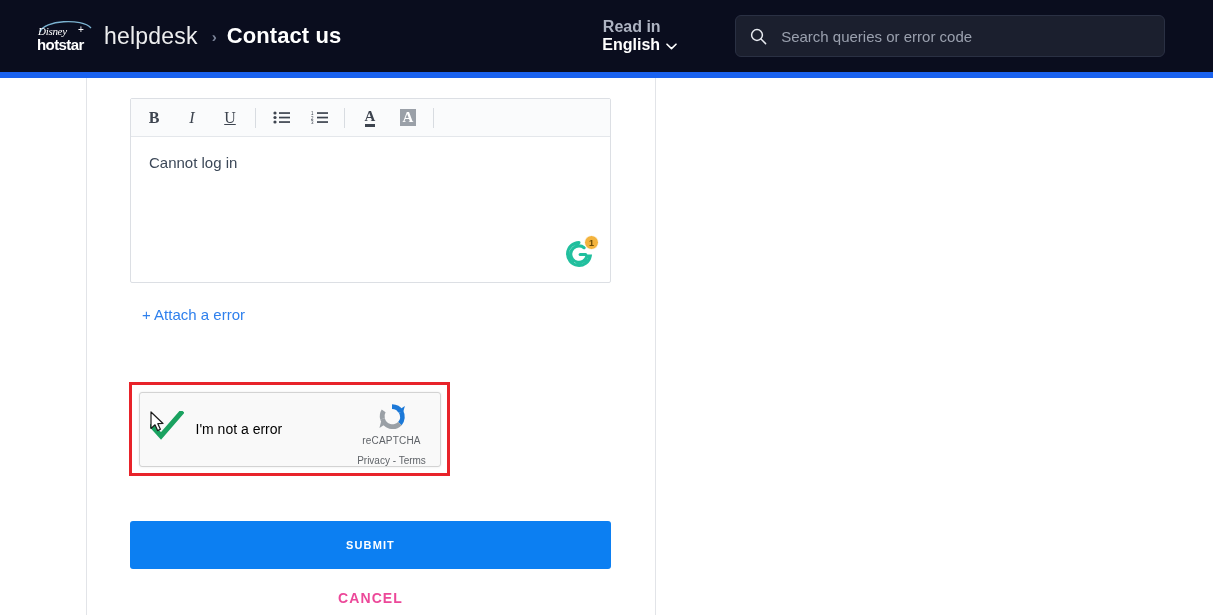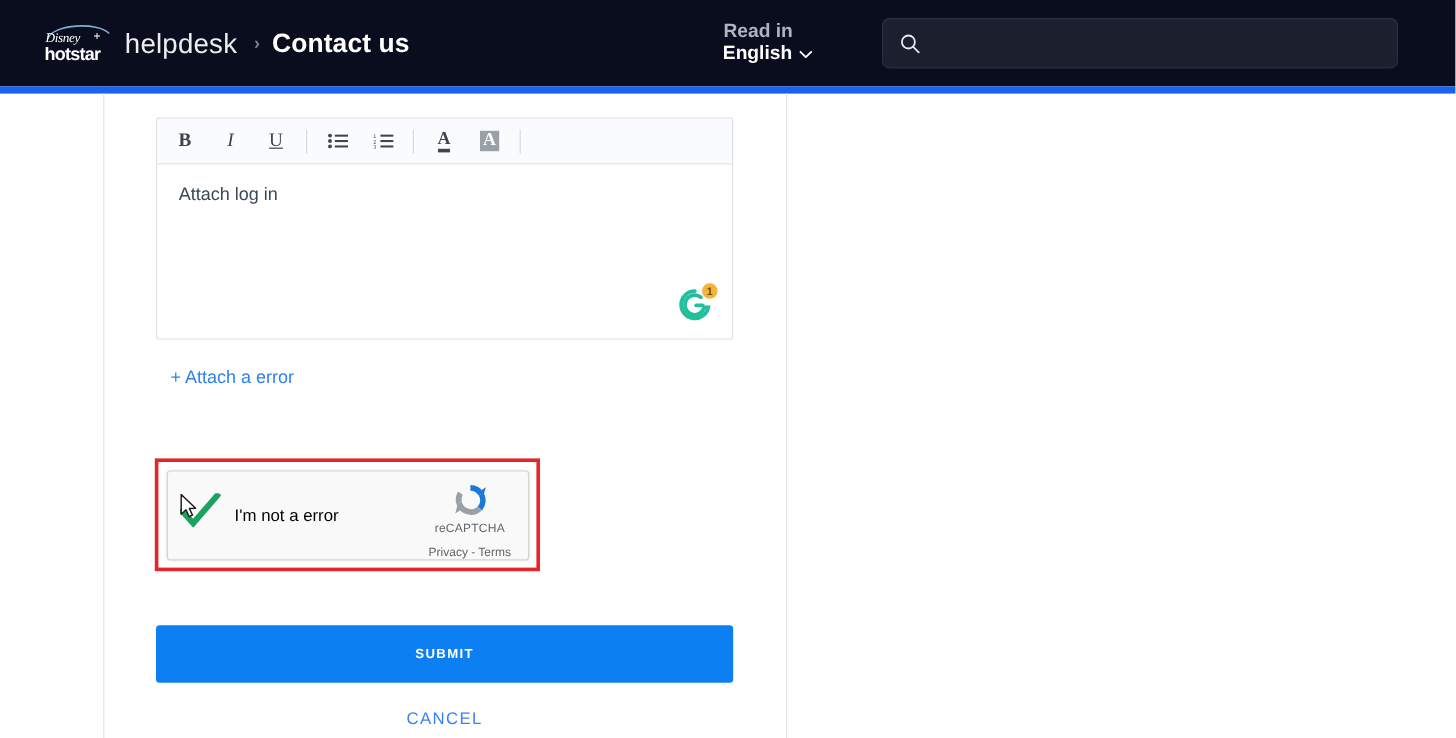--- a/index.html
+++ b/index.html
@@ -135,21 +135,21 @@
   
   .submit-btn {
     position:absolute; left:130px; top:521px; width:481px; height:48px;
     background:#0c7ff2; border:none; border-radius:3px;
     color:#ffffff; font-size:11px; font-weight:700; letter-spacing:1.1px;
     cursor:pointer; font-family:"Liberation Sans", sans-serif;
   }
   .cancel-btn {
     position:absolute; left:130px; top:586px; width:481px; height:24px;
     background:transparent; border:none;
-    color:#3b82f6; font-size:14px; font-weight:400; letter-spacing:1.1px;
+    color:#ec4899; font-size:14px; font-weight:700; letter-spacing:1.1px;
     cursor:pointer; font-family:"Liberation Sans", sans-serif;
   }
 </style>
 </head>
 <body>
 
 <div class="page">
 
   <div class="navbar">
 
@@ -179,20 +179,21 @@
       </span>
     </div>
 
     <div class="search-box">
       <span class="search-icon">
         <svg width="17" height="17" viewBox="0 0 17 17" xmlns="http://www.w3.org/2000/svg">
           <circle cx="7" cy="7" r="5.4" stroke="#e7eaf0" stroke-width="1.5" fill="none"></circle>
           <line x1="11" y1="11" x2="15.6" y2="15.6" stroke="#e7eaf0" stroke-width="1.5" stroke-linecap="round"></line>
         </svg>
       </span>
+      <input class="search-input" type="text" placeholder="Search queries or error code" style="">
     </div>
   </div>
 
   <div class="progress-bar"></div>
 
   <div class="col-divider-left"></div>
   <div class="col-divider-right"></div>
   <div class="clipped-heading"></div>
 
   <div class="editor">
@@ -231,21 +232,21 @@
         <span class="tb-color">A</span>
       </div>
       <div class="tb-btn">
         <span class="tb-highlight">A</span>
       </div>
 
       <div class="tb-sep"></div>
     </div>
 
     <div class="editor-body">
-      <div>Attach log in</div>
+      <div>Cannot log in</div>
 
       <div class="grammarly">
         <svg width="30" height="30" viewBox="0 0 30 30" xmlns="http://www.w3.org/2000/svg">
           <circle cx="15" cy="15" r="13" fill="#ffffff"></circle>
           <path d="M15 3.6 a11.4 11.4 0 1 0 11.2 13.5 h-3.3 A8.2 8.2 0 1 1 15 6.9 a8.1 8.1 0 0 1 5.1 1.8" fill="none" stroke="#21bf9e" stroke-width="3.1" stroke-linecap="round"></path>
           <rect x="14.6" y="14" width="8.6" height="3.1" fill="#21bf9e" rx="1.5"></rect>
         </svg>
         <span class="gr-badge">1</span>
       </div>
     </div>

